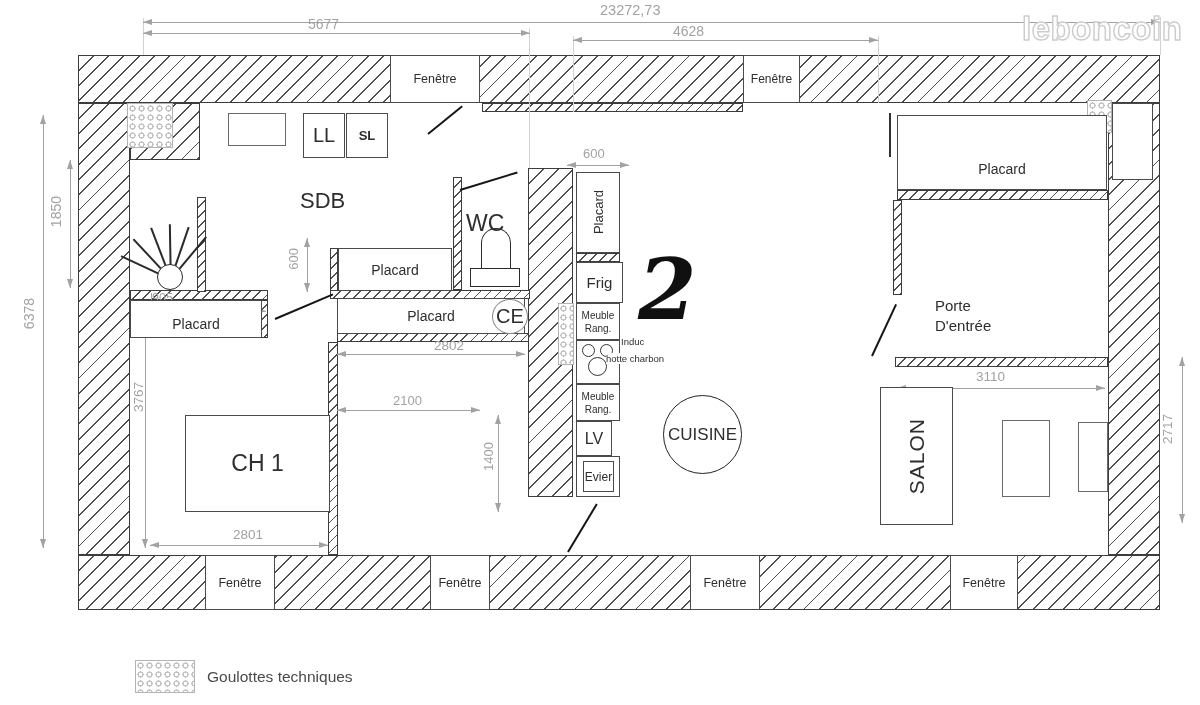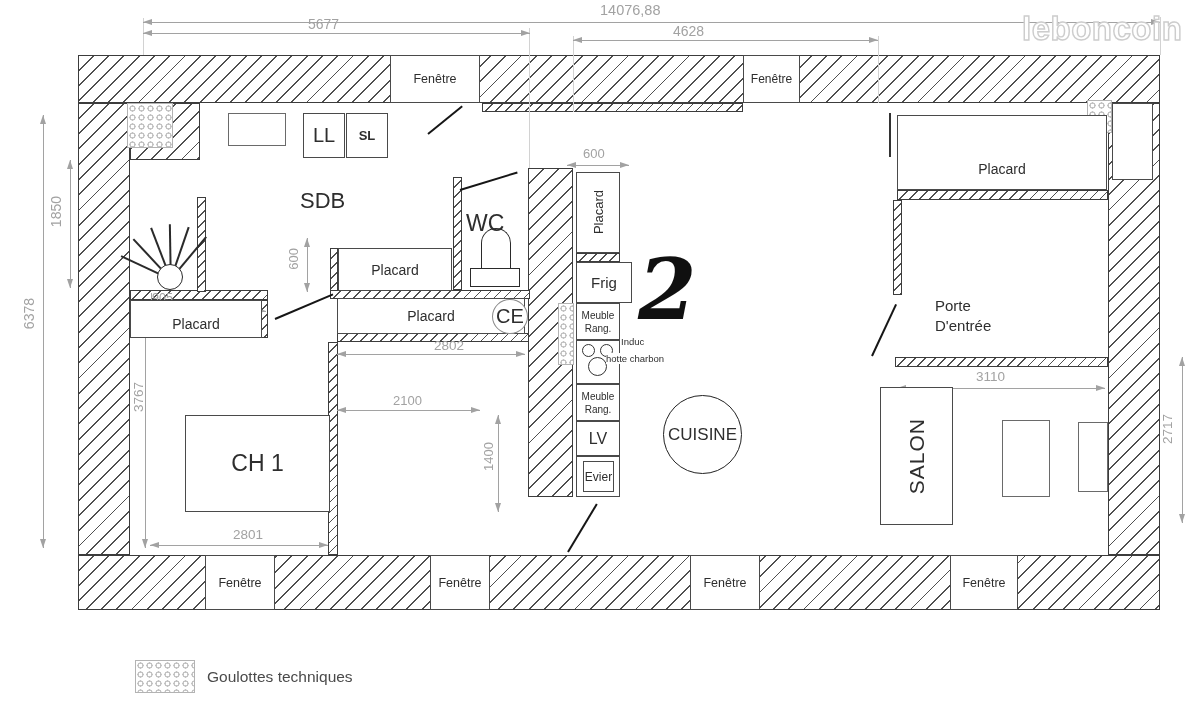--- a/index.html
+++ b/index.html
@@ -75,21 +75,21 @@
   <div class="abs wbox" style="left:950px;top:555px;width:68px;height:55px;">
     <span class="lbl" style="font-size:12.5px;">Fenêtre</span>
     </div>
 
   <div class="abs ext" style="left:143px;top:18px;width:1px;height:37px;"></div>
   <div class="abs ext" style="left:529px;top:28px;width:1px;height:140px;"></div>
   <div class="abs ext" style="left:573px;top:36px;width:1px;height:76px;"></div>
   <div class="abs ext" style="left:878px;top:36px;width:1px;height:67px;"></div>
   <div class="abs ext" style="left:1160px;top:17px;width:1px;height:38px;"></div>
 
-  <div class="abs dimt" style="left:600px;top:2px;font-size:14.5px;">14076,88</div>
+  <div class="abs dimt" style="left:600px;top:2px;font-size:14.5px;">23272,73</div>
   <div class="abs dline" style="left:143px;top:22px;width:1017px;height:1px;"></div>
   <div class="abs arr l" style="left:143px;top:19px;"></div>
   <div class="abs arr r" style="left:1151px;top:19px;"></div>
 
   <div class="abs dimt" style="left:308px;top:16px;font-size:14px;text-align:center;">5677</div>
   <div class="abs dline" style="left:143px;top:33px;width:387px;height:1px;"></div>
   <div class="abs arr l" style="left:143px;top:30px;"></div>
   <div class="abs arr r" style="left:521px;top:30px;"></div>
 
   <div class="abs dimt" style="left:673px;top:23px;font-size:14px;">4628</div>
@@ -185,36 +185,36 @@
   <div class="abs circ wbox" style="left:492px;top:299px;width:36px;height:35px;border:1px solid #8a8a8a;border-radius:50%;">
     <span class="lbl" style="font-size:20px;">CE</span>
     </div>
 
   <div class="abs" style="left:481px;top:228px;width:30px;height:42px;border:1.6px solid #2a2a2a;border-bottom:none;border-radius:15px 15px 0 0;background:#fff;"></div>
   <div class="abs" style="left:470px;top:268px;width:50px;height:19px;border:1.6px solid #2a2a2a;background:#fff;"></div>
 
   <div class="abs wbox" style="left:576px;top:172px;width:44px;height:81px;">
     <span class="lbl vtext" style="font-size:13px;">Placard</span>
     </div>
-  <div class="abs wbox" style="left:576px;top:262px;width:56px;height:41px;">
+  <div class="abs wbox" style="left:576px;top:262px;width:47px;height:41px;">
     <span class="lbl" style="font-size:15px;">Frig</span>
     </div>
   <div class="abs wbox" style="left:576px;top:303px;width:44px;height:37px;text-align:center;">
     <span class="lbl" style="font-size:10px;white-space:normal;line-height:1.3;">Meuble Rang.</span>
     </div>
   <div class="abs wbox" style="left:576px;top:340px;width:44px;height:44px;"></div>
   <div class="abs circ" style="left:582px;top:344px;width:13px;height:13px;border:1.3px solid #333;"></div>
   <div class="abs circ" style="left:600px;top:344px;width:13px;height:13px;border:1.3px solid #333;"></div>
   <div class="abs circ" style="left:588px;top:357px;width:19px;height:19px;border:1.3px solid #333;"></div>
   <div class="abs lbl" style="left:621px;top:336px;font-size:9.5px;text-align:center;">Induc</div>
   <div class="abs lbl" style="left:606px;top:353px;font-size:9.5px;background:#fff;">hotte charbon</div>
   <div class="abs wbox" style="left:576px;top:384px;width:44px;height:37px;text-align:center;">
     <span class="lbl" style="font-size:10px;white-space:normal;line-height:1.3;">Meuble Rang.</span>
     </div>
-  <div class="abs wbox" style="left:576px;top:421px;width:44px;height:35px;">
+  <div class="abs wbox" style="left:576px;top:421px;width:36px;height:35px;">
     <span class="lbl" style="font-size:16px;">LV</span>
     </div>
   <div class="abs wbox" style="left:576px;top:456px;width:44px;height:41px;"></div>
   <div class="abs wbox" style="left:583px;top:461px;width:31px;height:31px;">
     <span class="lbl" style="font-size:12px;">Evier</span>
     </div>
 
   <div class="abs wbox" style="left:185px;top:415px;width:145px;height:97px;">
     <span class="lbl" style="font-size:23px;">CH 1</span>
     </div>

